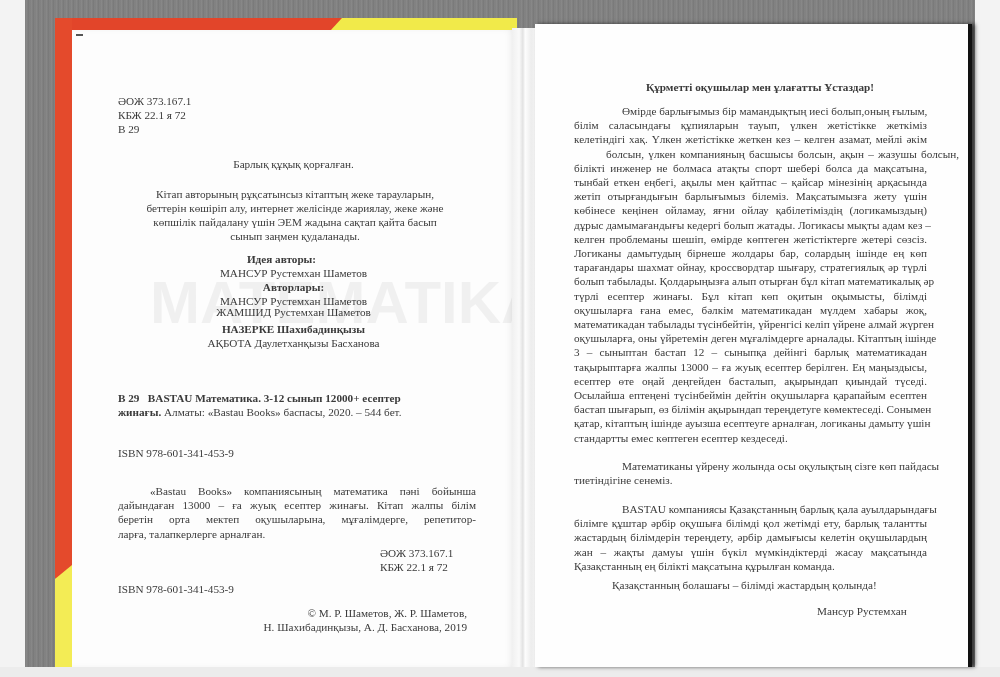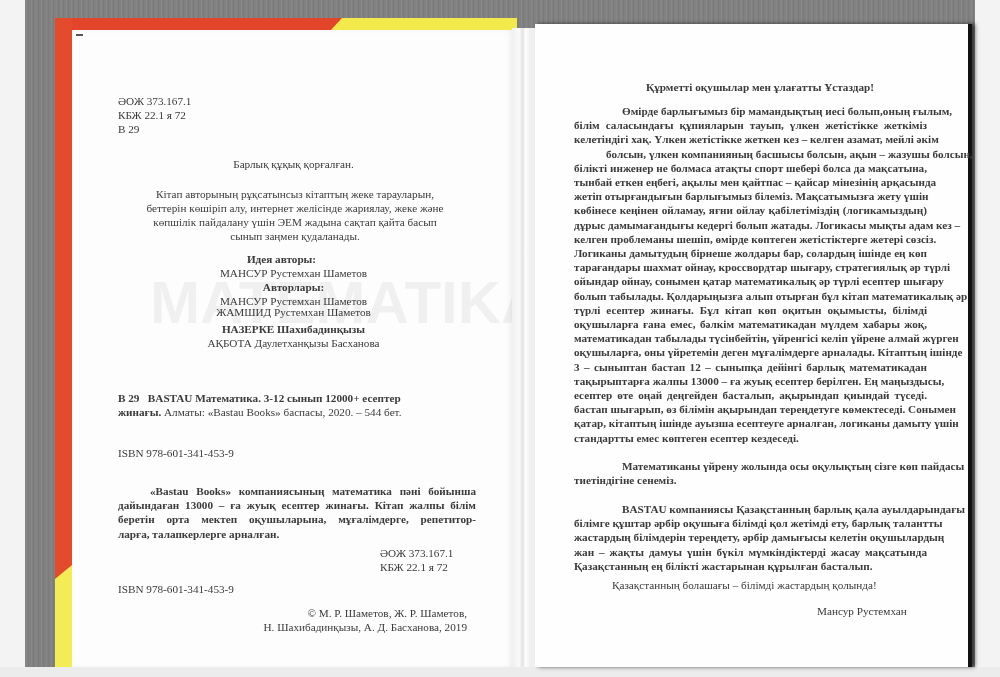--- a/index.html
+++ b/index.html
@@ -20,21 +20,21 @@
   .gutter { position:absolute; left:512px; top:28px; width:24px; height:639px;
     background: linear-gradient(90deg, #f0f0f0 0, #fafafa 30%, #e2e2e2 45%, #fdfdfd 55%, #ededed 80%, #f7f7f7 100%); }
   .page-right { position:absolute; left:535px; top:24px; width:433px; height:643px; background:#fefefe;
     border-right:4px solid #111; box-shadow: 3px 0 4px rgba(0,0,0,0.6); }
   .mark { position:absolute; left:76px; top:34px; width:7px; height:2px; background:#555; }
 
   .t { position:absolute; font-size:11.2px; line-height:14.2px; white-space:nowrap; }
   .c { text-align:center; }
   .b { font-weight:bold; }
   .para { position:absolute; font-size:11.2px; line-height:14.2px; text-align:justify; }
-  .para .ln { display:block; text-align:justify; text-align-last:justify; white-space:nowrap;font-weight:bold; }
+  .para .ln { display:block; text-align:justify; text-align-last:justify; white-space:nowrap; }
   .para .ln.last { text-align-last:left; }
   .ghost { position:absolute; color:rgba(0,0,0,0.05); font-family:"Liberation Sans", sans-serif; font-weight:bold; white-space:nowrap; }
 </style>
 </head>
 <body>
 
 <div class="backdrop"></div>
 <div class="frame-bottom"></div>
 
 <div class="cover-top-red"></div>
@@ -103,41 +103,41 @@
   <span class="ln" style="width:353px;">келетіндігі хақ. Үлкен жетістікке жеткен кез – келген азамат, мейлі әкім</span>
   <span class="ln" style="width:353px;margin-left:32px;">болсын, үлкен компанияның басшысы болсын, ақын – жазушы болсын,</span>
   <span class="ln" style="width:353px;">білікті инженер не болмаса атақты спорт шебері болса да мақсатына,</span>
   <span class="ln" style="width:353px;">тынбай еткен еңбегі, ақылы мен қайтпас – қайсар мінезінің арқасында</span>
   <span class="ln" style="width:353px;">жетіп отырғандығын барлығымыз білеміз. Мақсатымызға жету үшін</span>
   <span class="ln" style="width:353px;">көбінесе кеңінен ойламау, яғни ойлау қабілетіміздің (логикамыздың)</span>
   <span class="ln" style="width:353px;">дұрыс дамымағандығы кедергі болып жатады. Логикасы мықты адам кез –</span>
   <span class="ln" style="width:353px;">келген проблеманы шешіп, өмірде көптеген жетістіктерге жетері сөзсіз.</span>
   <span class="ln" style="width:353px;">Логиканы дамытудың бірнеше жолдары бар, солардың ішінде ең көп</span>
   <span class="ln" style="width:353px;">тарағандары шахмат ойнау, кроссвордтар шығару, стратегиялық әр түрлі</span>
-  <span class="ln" style="width:353px;">ойындар ойнау, сонымен қатар математикалық әр түрлі есептер шығару</span>
   <span class="ln" style="width:353px;">болып табылады. Қолдарыңызға алып отырған бұл кітап математикалық әр</span>
   <span class="ln" style="width:353px;">түрлі есептер жинағы. Бұл кітап көп оқитын оқымысты, білімді</span>
   <span class="ln" style="width:353px;">оқушыларға ғана емес, бәлкім математикадан мүлдем хабары жоқ,</span>
   <span class="ln" style="width:353px;">математикадан табылады түсінбейтін, үйренгісі келіп үйрене алмай жүрген</span>
   <span class="ln" style="width:353px;">оқушыларға, оны үйретемін деген мұғалімдерге арналады. Кітаптың ішінде</span>
   <span class="ln" style="width:353px;">3 – сыныптан бастап 12 – сыныпқа дейінгі барлық математикадан</span>
   <span class="ln" style="width:353px;">тақырыптарға жалпы 13000 – ға жуық есептер берілген. Ең маңыздысы,</span>
   <span class="ln" style="width:353px;">есептер өте оңай деңгейден басталып, ақырындап қиындай түседі.</span>
+  <span class="ln" style="width:353px;">Осылайша ептеңені түсінбеймін дейтін оқушыларға қарапайым есептен</span>
   <span class="ln" style="width:353px;">бастап шығарып, өз білімін ақырындап тереңдетуге көмектеседі. Сонымен</span>
   <span class="ln" style="width:353px;">қатар, кітаптың ішінде ауызша есептеуге арналған, логиканы дамыту үшін</span>
   <span class="ln last" style="width:353px;">стандартты емес көптеген есептер кездеседі.</span>
 </div>
 
 <div class="para" style="left:574px; top:459px;">
   <span class="ln" style="padding-left:48px; width:305px;">Математиканы үйрену жолында осы оқулықтың сізге көп пайдасы</span>
   <span class="ln last" style="width:353px;">тиетіндігіне сенеміз.</span>
 </div>
 
 <div class="para" style="left:574px; top:502px;">
   <span class="ln" style="padding-left:48px; width:305px;">BASTAU компаниясы Қазақстанның барлық қала ауылдарындағы</span>
   <span class="ln" style="width:353px;">білімге құштар әрбір оқушыға білімді қол жетімді ету, барлық талантты</span>
   <span class="ln" style="width:353px;">жастардың білімдерін тереңдету, әрбір дамығысы келетін оқушылардың</span>
   <span class="ln" style="width:353px;">жан – жақты дамуы үшін бүкіл мүмкіндіктерді жасау мақсатында</span>
-  <span class="ln last" style="width:353px;">Қазақстанның ең білікті жастарынан құрылған басталып.</span>
+  <span class="ln last" style="width:353px;">Қазақстанның ең білікті мақсатына құрылған команда.</span>
 </div>
 
 <div class="t" style="left:612px; top:578px;">Қазақстанның болашағы – білімді жастардың қолында!</div>
 <div class="t" style="left:817px; top:604px;">Мансур Рустемхан</div>
 
 </body></html>

